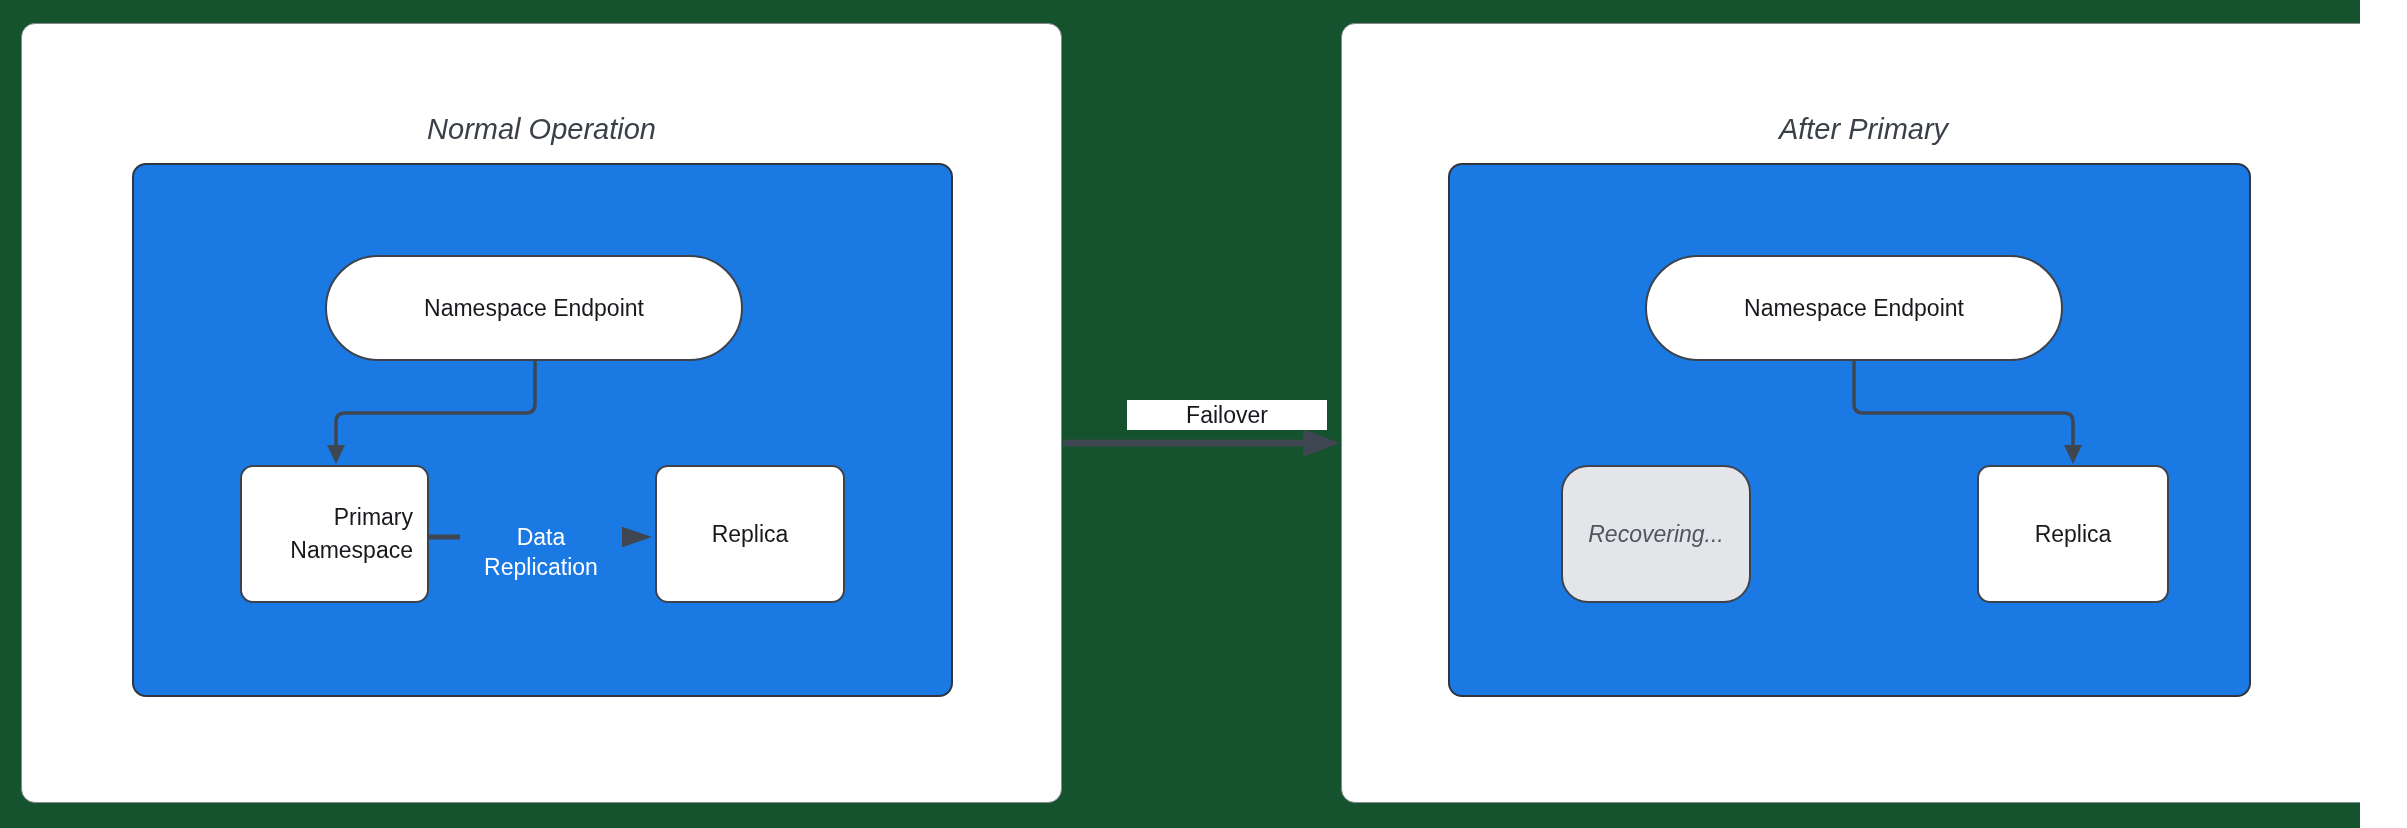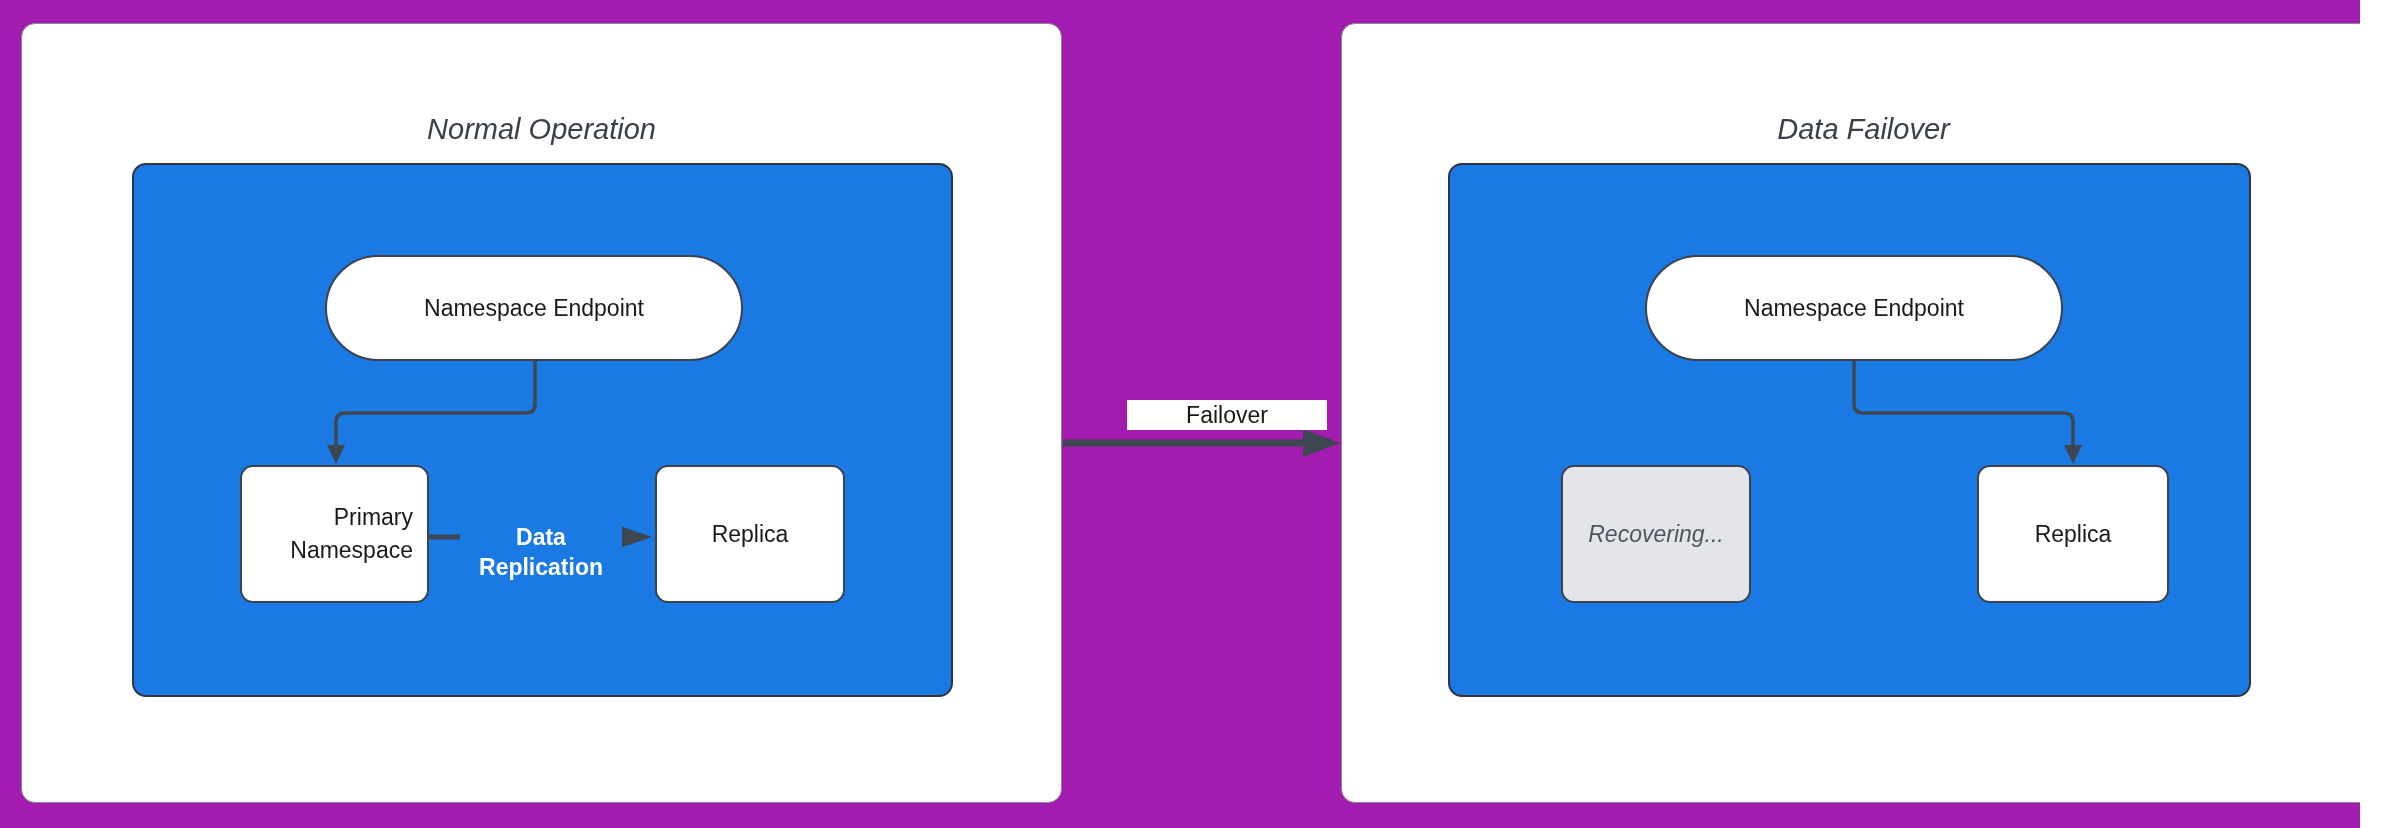--- a/index.html
+++ b/index.html
@@ -9,21 +9,21 @@
     --node-fill:#FFFFFF;
     --disabled-fill:#E3E5E9;
     --disabled-text:#4F565F;
     --title-text:#3A4047;
     --node-text:#17191D;
     --edge-label-on-blue:#FFFFFF;
     --panel-border:#85888E;
   }
   html,body{margin:0;padding:0;background:#fff;}
   body{font-family:"Liberation Sans","DejaVu Sans",sans-serif;}
-  .canvas{position:relative;width:2360px;height:828px;background:#a21caf;overflow:hidden;}
+  .canvas{position:relative;width:2360px;height:828px;background:#14532d;overflow:hidden;}
   .panel{
     position:absolute;top:23px;height:780px;
     border:1.5px solid var(--panel-border);
     border-radius:14px;background:#fff;box-sizing:border-box;
   }
   .panel-title{
     position:absolute;top:87px;left:0;width:100%;
     text-align:center;font-style:italic;font-size:29px;line-height:36px;
     color:var(--title-text);
   }
@@ -33,32 +33,32 @@
   }
   .node{
     position:absolute;display:flex;align-items:center;justify-content:center;
     background:var(--node-fill);border:2.5px solid var(--node-border);
     box-sizing:border-box;text-align:center;
     font-size:23px;line-height:33px;color:var(--node-text);
   }
   .stadium{border-radius:53px;}
   .rect{border-radius:13px;}
   .node-label{padding:0 14px;}
-  .node.disabled{background:var(--disabled-fill);}
+  .node.disabled{background:var(--disabled-fill);border-radius:27px;}
   .node.disabled .node-label{font-style:italic;color:var(--disabled-text);}
   .edges{position:absolute;left:0;top:0;width:2407px;height:828px;pointer-events:none;}
   .edge{fill:none;stroke:var(--stroke);stroke-width:3.5;}
   .edge.thick{stroke-width:5;}
   .edge.transition{stroke-width:7;}
   .arrowhead{fill:var(--stroke);stroke:none;}
   .edge-label{
     position:absolute;text-align:center;font-size:23px;line-height:30px;
   }
   .edge-label.on-blue{
-    font-weight:bold;color:var(--edge-label-on-blue);
+    font-weight:normal;color:var(--edge-label-on-blue);
     background:var(--cluster-fill);
   }
   .edge-label.on-white{color:#16181D;background:#fff;}
 </style>
 </head>
 <body>
 
 <div class="canvas">
 
   <div class="panel" style="left:21px;width:1041px;">
@@ -70,21 +70,21 @@
     <span class="node-label">Namespace Endpoint</span>
   </div>
   <div class="node rect" style="left:240px;top:465px;width:189px;height:138px;text-align:right;">
     <span class="node-label">Primary Namespace</span>
   </div>
   <div class="node rect" style="left:655px;top:465px;width:190px;height:138px;">
     <span class="node-label">Replica</span>
   </div>
 
   <div class="panel" style="left:1341px;width:1045px;">
-    <div class="panel-title">Data Failover</div>
+    <div class="panel-title">After Primary</div>
   </div>
   <div class="cluster" style="left:1448px;top:163px;width:803px;height:534px;"></div>
 
   <div class="node stadium" style="left:1645px;top:255px;width:418px;height:106px;">
     <span class="node-label">Namespace Endpoint</span>
   </div>
   <div class="node rect disabled" style="left:1561px;top:465px;width:190px;height:138px;">
     <span class="node-label">Recovering...</span>
   </div>
   <div class="node rect" style="left:1977px;top:465px;width:192px;height:138px;">

